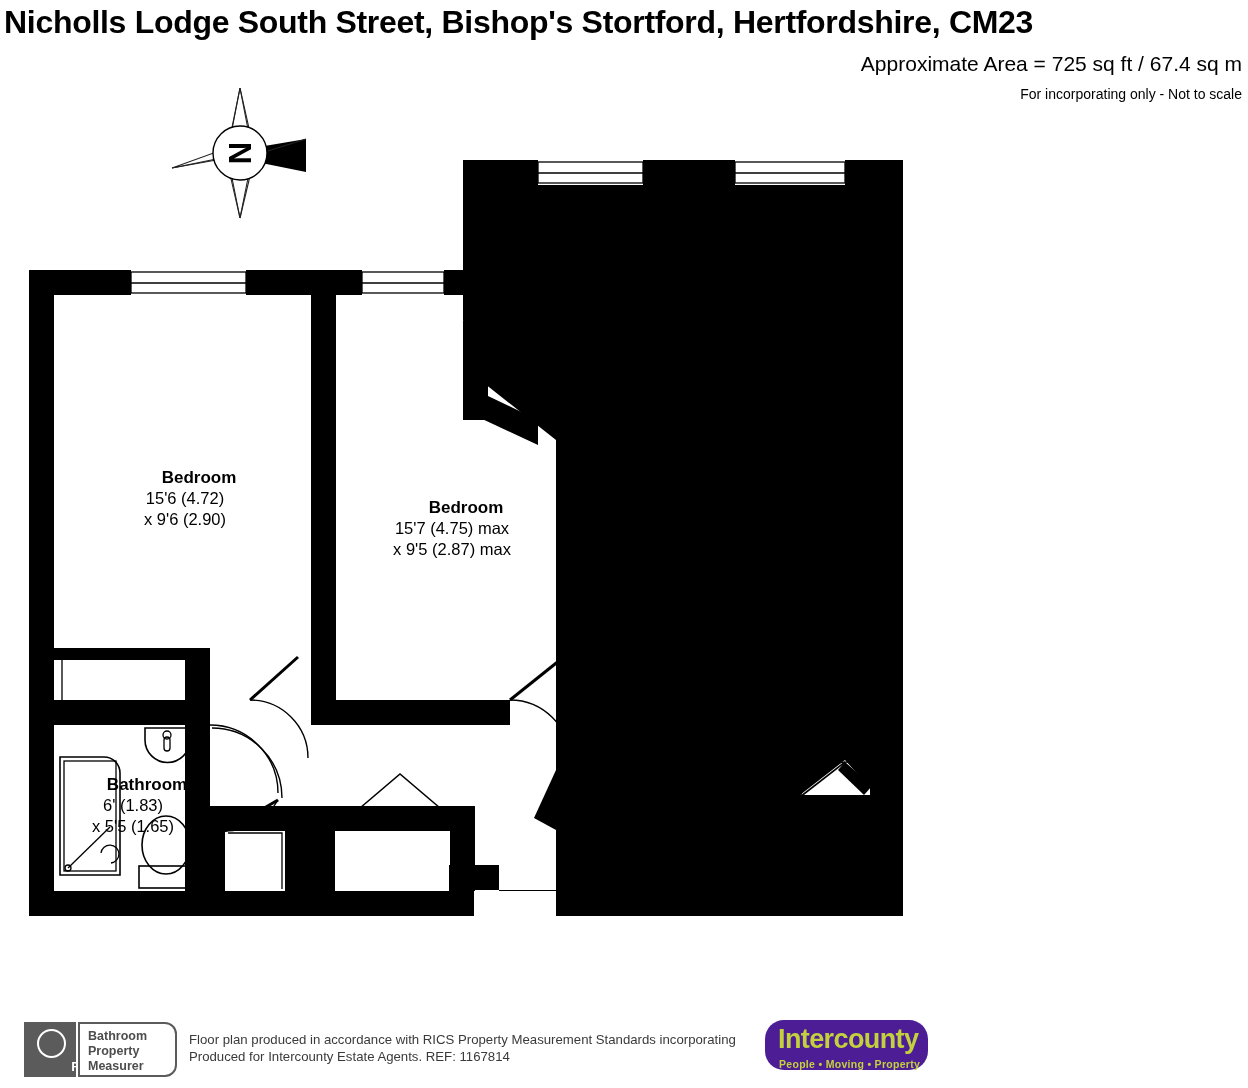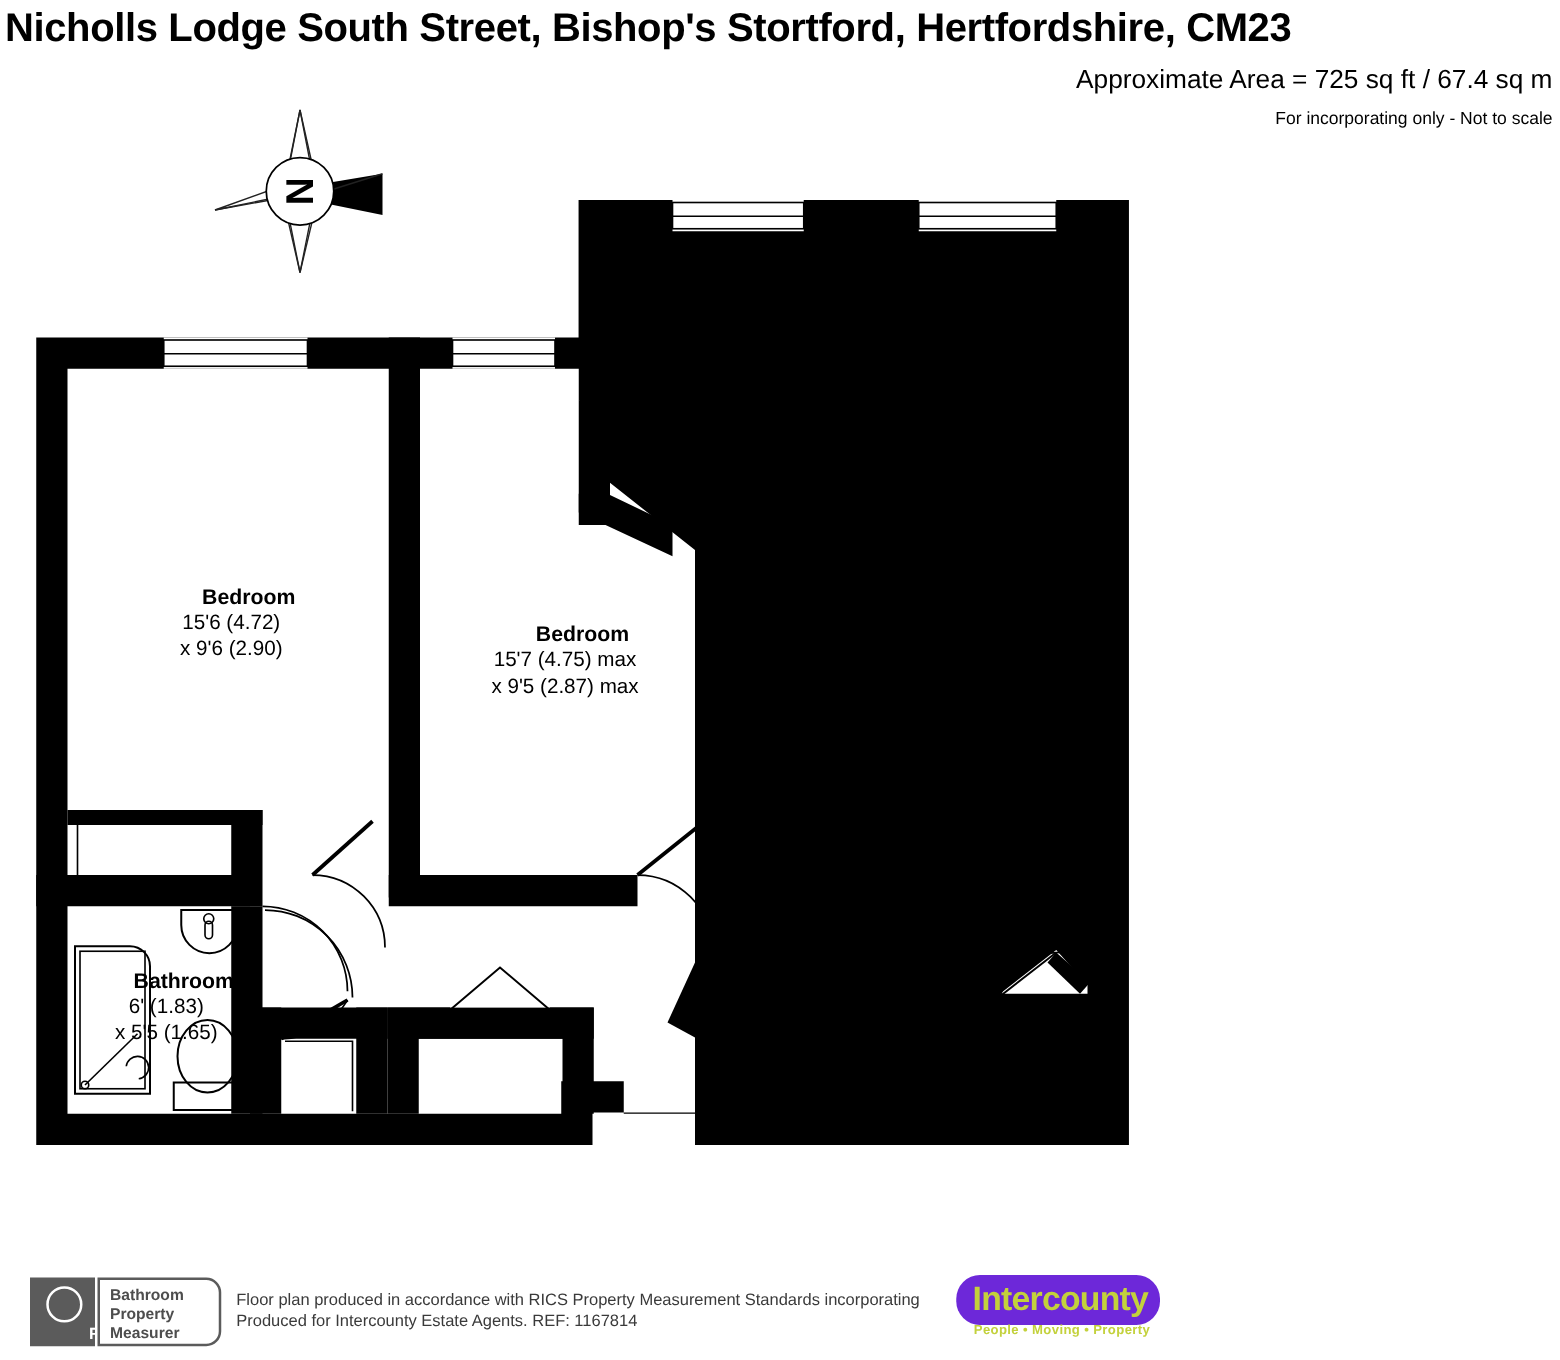--- a/index.html
+++ b/index.html
@@ -165,22 +165,22 @@
     width: 580px;
     font-size: 13.2px;
     line-height: 16.5px;
     color: #3a3a3a;
   }
   #intercounty-logo {
     position: absolute;
     left: 765px;
     top: 8px;
     width: 163px;
-    height: 40px;
-    background: #6d28d9;
+    height: 50px;
+    background: #4c1d95;
     border-radius: 19px;
   }
   #intercounty-logo .ic-name {
     position: absolute;
     left: 13px;
     top: 4px;
     font-size: 27px;
     font-weight: bold;
     color: #c3d13c;
     letter-spacing: -0.6px;

